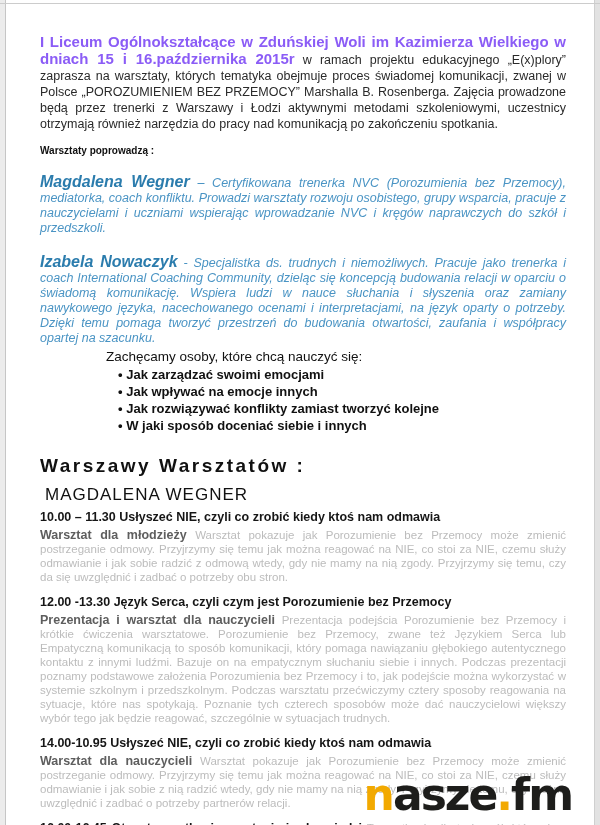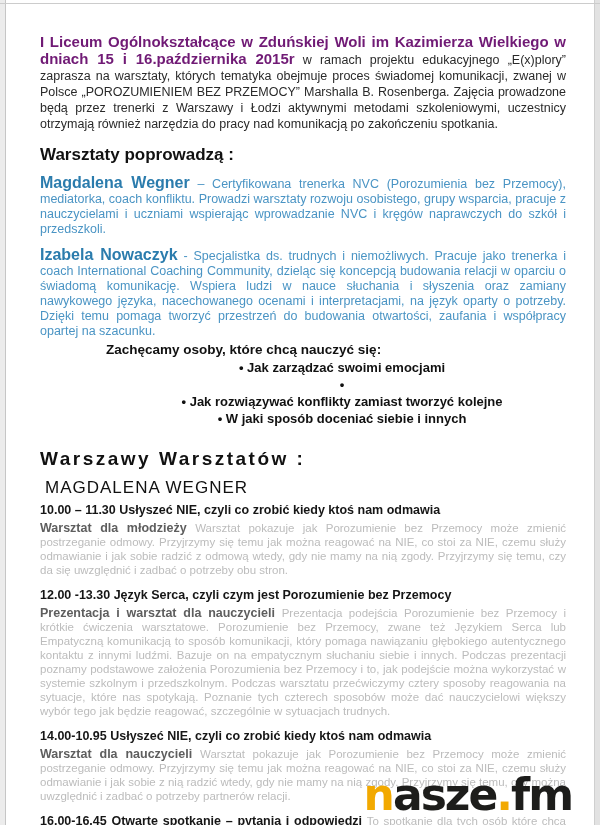--- a/index.html
+++ b/index.html
@@ -13,29 +13,29 @@
   }
   .edge-left  { position:absolute; left:0; top:0; bottom:0; width:5px; background:#ececec; border-right:1px solid #c6c6c6; }
   .edge-right { position:absolute; right:0; top:0; bottom:0; width:5px; background:#e2e2e2; border-left:1px solid #cfcfcf; }
   .edge-top   { position:absolute; top:3px; left:0; right:0; height:1px; background:#cccccc; }
 
   .content { position:absolute; left:40px; right:34px; top:34px; }
 
   p { margin:0; }
 
   .intro { font-size:12.5px; line-height:16px; text-align:justify; color:#2a2a2a; }
-  .intro .intro-bold { font-size:15px; font-weight:bold; color:#701a75; }
+  .intro .intro-bold { font-size:15px; font-weight:bold; color:#8b5cf6; }
 
-  .presenters-heading { margin-top:13px; font-size:17px; font-weight:bold; color:#111; }
+  .presenters-heading { margin-top:13px; font-size:10px; font-weight:bold; color:#111; }
 
-  .bio { font-size:12.5px; line-height:15px; color:#4a94c4; text-align:justify; margin-top:10px; }
+  .bio { font-size:12.5px; line-height:15px; color:#4a94c4; text-align:justify; margin-top:18px;font-style:italic; }
   .pname { font-size:16px; font-weight:600; color:#2b7cad; }
 
-  .encourage-heading { margin-top:3px; margin-left:66px; font-size:13.5px; font-weight:bold; color:#111; }
-  .bullet-list { margin:2px 0 0 78px; padding:0; list-style:none;text-align:center; }
+  .encourage-heading { margin-top:3px; margin-left:66px; font-size:13.5px; font-weight:normal; color:#111; }
+  .bullet-list { margin:2px 0 0 78px; padding:0; list-style:none; }
   .bullet-list li { font-size:13px; font-weight:600; line-height:17px; color:#111; }
   .bullet-glyph::before { content:"• "; font-weight:bold; }
 
   .topics-heading { margin-top:21px; font-size:19px; font-weight:600; letter-spacing:2.5px; color:#111; }
   .topics-presenter { margin-top:8px; margin-left:5px; font-size:17px; font-weight:500; letter-spacing:1px; color:#111; }
   .topics-date { margin-top:7px; font-size:15px; font-weight:bold; color:#111; }
 
   .session { margin-top:11px; }
   .session.first { margin-top:5px; }
   .s-title { font-size:12.5px; font-weight:bold; color:#161616; line-height:15px; }
@@ -69,21 +69,21 @@
   <p class="presenters-heading">Warsztaty poprowadzą :</p>
 
   <p class="bio"><span class="pname">Magdalena Wegner</span><span> – </span><span>Certyfikowana trenerka NVC (Porozumienia bez Przemocy), mediatorka, coach konfliktu. Prowadzi warsztaty rozwoju osobistego, grupy wsparcia, pracuje z nauczycielami i uczniami wspierając wprowadzanie NVC i kręgów naprawczych do szkół i przedszkoli.</span></p>
 
   <p class="bio"><span class="pname">Izabela Nowaczyk</span><span> - </span><span>Specjalistka ds. trudnych i niemożliwych.  Pracuje jako trenerka i coach International Coaching Community, dzieląc się koncepcją budowania relacji w oparciu o świadomą komunikację. Wspiera ludzi w nauce słuchania i słyszenia oraz zamiany nawykowego języka, nacechowanego ocenami i interpretacjami, na język oparty o potrzeby. Dzięki temu pomaga tworzyć przestrzeń do budowania otwartości, zaufania i współpracy opartej na szacunku.</span></p>
 
   <p class="encourage-heading">Zachęcamy osoby, które chcą nauczyć się:</p>
 
   <ul class="bullet-list">
     <li><span class="bullet-glyph"></span><span>Jak zarządzać swoimi emocjami</span></li>
-    <li><span class="bullet-glyph"></span></li>
+    <li><span class="bullet-glyph"></span><span>Jak wpływać na emocje innych</span></li>
     <li><span class="bullet-glyph"></span><span>Jak rozwiązywać konflikty zamiast tworzyć kolejne</span></li>
     <li><span class="bullet-glyph"></span><span>W jaki sposób doceniać siebie i innych</span></li>
   </ul>
 
   <p class="topics-heading">Warszawy Warsztatów :</p>
   <p class="topics-presenter">MAGDALENA WEGNER</p>
 
   <div class="session first">
     <p class="s-title">10.00 – 11.30 Usłyszeć NIE, czyli co zrobić kiedy ktoś nam odmawia</p>
     <p class="s-body"><span class="s-label">Warsztat dla młodzieży </span><span class="s-desc">Warsztat pokazuje jak Porozumienie bez Przemocy może zmienić postrzeganie odmowy. Przyjrzymy się temu jak można reagować na NIE, co stoi za NIE, czemu służy odmawianie i jak sobie radzić z odmową wtedy, gdy nie mamy na nią zgody. Przyjrzymy się temu, czy da się uwzględnić i zadbać o potrzeby obu stron.</span></p>

